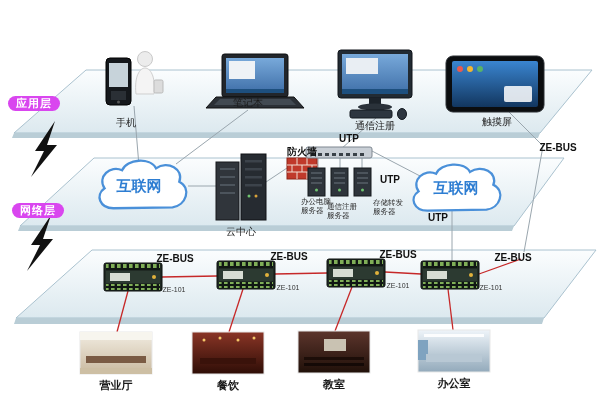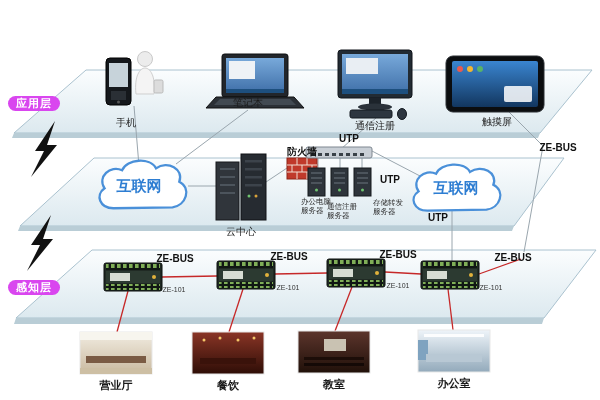--- a/index.html
+++ b/index.html
@@ -223,21 +223,21 @@
     </g>
     <g transform="translate(418,330)">
       <rect width="72" height="42" fill="url(#ph4)" stroke="#e8e8e8"></rect>
       <rect x="6" y="4" width="60" height="3" fill="#fcfdfe"></rect>
       <rect x="0" y="10" width="10" height="20" fill="#7fa3c0"></rect>
       <rect x="8" y="24" width="56" height="8" fill="#b8c8d4"></rect>
     </g>
   </svg>
 
   <div class="badge" style="left:8px;top:96px">应用层</div>
-  <div class="badge" style="left:8px;top:280px">感知层</div>
+  <div class="badge" style="left:12px;top:203px">网络层</div>
 
   <div class="lbl" style="left:126px;top:117px">手机</div>
   <div class="lbl" style="left:248px;top:97px">笔记本</div>
   <div class="lbl" style="left:375px;top:120px">通信注册</div>
   <div class="lbl" style="left:497px;top:116px">触摸屏</div>
   <div class="lbl tag" style="left:349px;top:133px">UTP</div>
   <div class="lbl tag" style="left:558px;top:142px">ZE-BUS</div>
 
   <div class="lbl cloudtxt" style="left:139px;top:178px">互联网</div>
   <div class="lbl cloudtxt" style="left:456px;top:180px">互联网</div>

